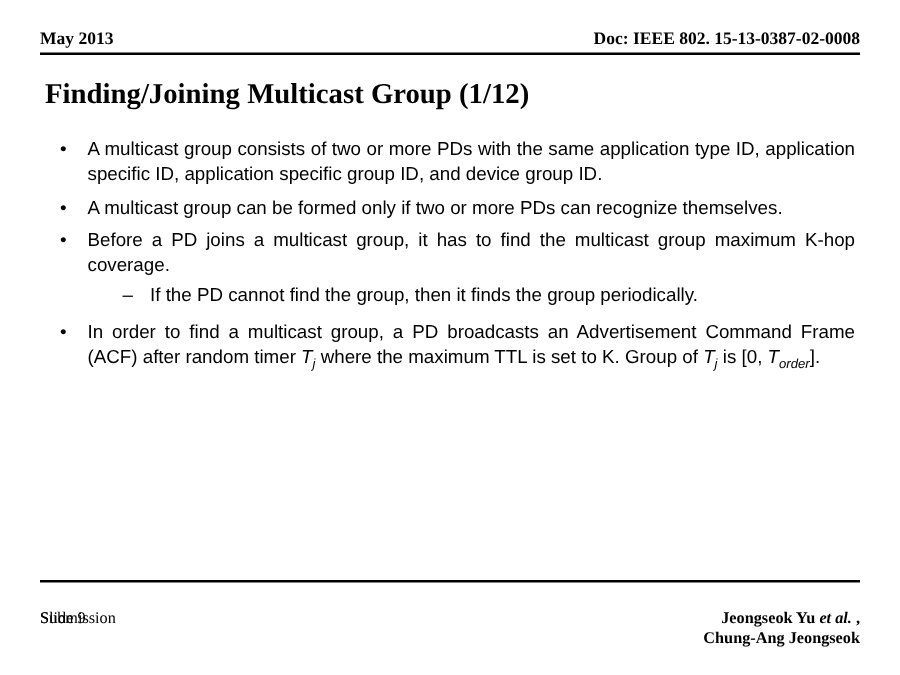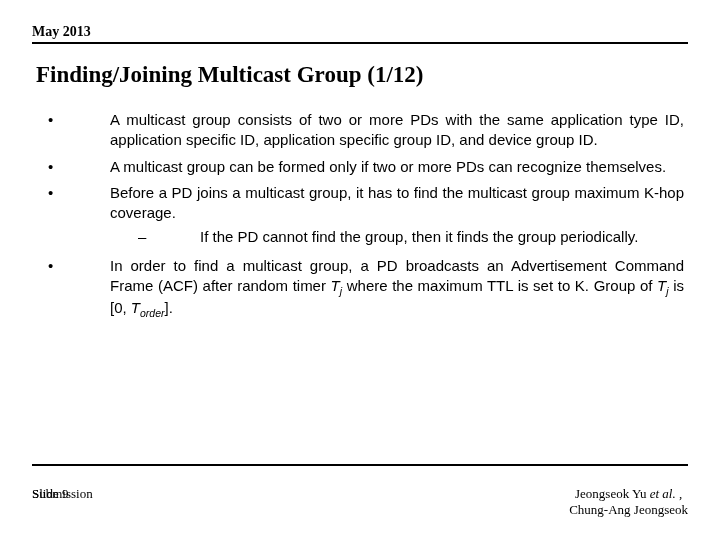--- a/index.html
+++ b/index.html
@@ -1,15 +1,15 @@
 <!DOCTYPE html>
 <html><head>
 <meta charset="utf-8">
 <style>
-  * { margin: 0; padding: 0; box-sizing: border-box; gap: 40px; }
+  * { margin: 0; padding: 0; box-sizing: border-box; }
   body {
     width: 720px;
     height: 540px;
     background: #fff;
     font-family: "Times New Roman", Times, serif;
     color: #000;
     position: relative;
     padding: 24px 32px 20px 32px;
   }
   .header {
@@ -82,29 +82,31 @@
     font-size: 13px;
   }
   .footer-left { }
   .footer-center {
     position: absolute;
     left: 0; right: 0;
     text-align: left;
     pointer-events: none;
   }
   .footer-right {
-    text-align: center;
+    text-align: right;
     line-height: 1.25;
+    font-weight: bold;
   }
 </style>
 </head>
 <body>
 
 <div class="header">
   <div class="header-left">May 2013</div>
+  <div class="header-right">Doc: IEEE 802. 15-13-0387-02-0008</div>
 </div>
 
 <div class="title">Finding/Joining Multicast Group (1/12)</div>
 
 <div class="content">
 
   <div class="bullet-row">
     <div class="bullet-mark">•</div>
     <div class="bullet-text">A multicast group consists of two or more PDs  with the same application type ID, application specific ID, application specific group ID, and device group ID.</div>
   </div>

